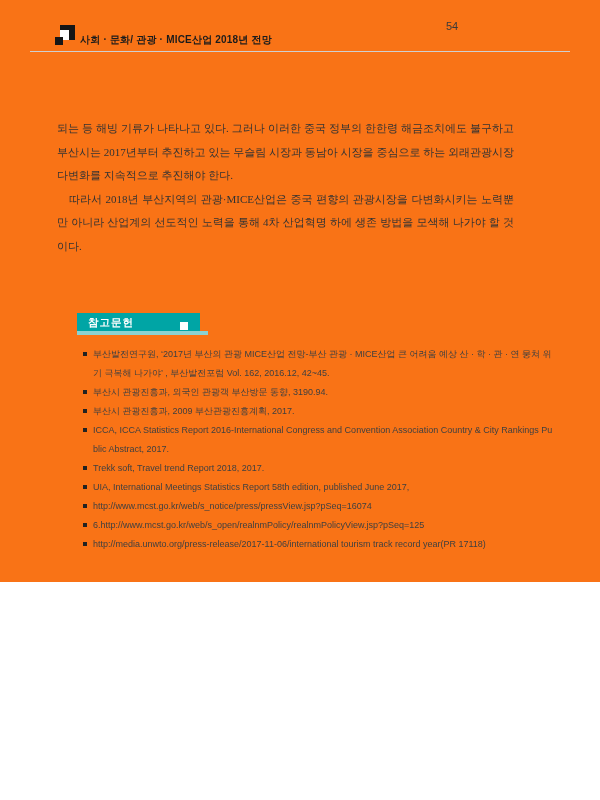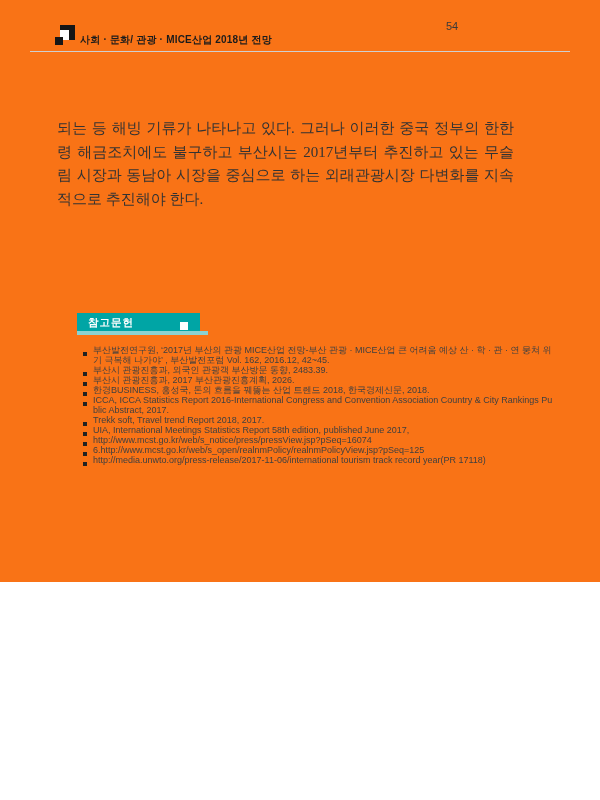--- a/index.html
+++ b/index.html
@@ -13,35 +13,35 @@
   .corner-icon .hole{position:absolute;left:5px;top:5px;width:9px;height:10px;background:#ffffff;}
   .corner-icon .small{position:absolute;left:0;top:12px;width:8px;height:8px;background:#161616;}
   .header-title{position:absolute;left:80px;top:33px;font-size:10px;font-weight:bold;
         letter-spacing:0.2px;color:#1c1c1c;white-space:nowrap;}
   .page-number{position:absolute;left:446px;top:20px;font-size:11px;color:#3a3a3a;}
   .header-rule{position:absolute;left:30px;top:51px;width:540px;height:0;
         border:none;border-top:1px solid #cfcfcf;margin:0;}
 
   
   .body-text{position:absolute;left:57px;top:117px;width:457px;
-        font-family:"Liberation Serif", serif;font-size:15px;line-height:23.5px;
+        font-family:"Liberation Serif", serif;font-size:11px;line-height:23.5px;
         color:#333333;text-align:justify;}
   .body-text p{margin:0;}
   .body-text p.indent{text-indent:12px;}
 
   
   .ref-label{position:absolute;left:77px;top:313px;width:123px;height:18px;}
   .ref-label .label-text{position:absolute;left:11px;top:3px;font-size:10.5px;
         font-weight:bold;color:#ffffff;letter-spacing:1px;}
   .ref-label .light-strip{position:absolute;left:0;top:18px;width:131px;height:4px;}
   .ref-label .white-sq{position:absolute;right:12px;top:9px;width:8px;height:8px;background:#ffffff;}
 
   
   .refs{position:absolute;left:83px;top:345px;width:474px;margin:0;padding:0;list-style:none;
-        font-size:9px;line-height:10px;color:#404040;}
+        font-size:9px;line-height:19px;color:#404040;}
   .refs li{display:flex;margin:0;}
   .refs .bullet{flex:0 0 10px;position:relative;}
   .refs .bullet::before{content:"";position:absolute;left:0;top:7px;width:4px;height:4px;background:#222222;}
   .refs .ref-text{flex:1 1 auto;word-break:break-all;}
 </style>
 </head>
 <body>
 
 <div class="page">
 
@@ -51,44 +51,41 @@
         <i class="hole"></i>
         <i class="small"></i>
     </span>
     <span class="header-title">사회 · 문화/ 관광 · MICE산업 2018년 전망</span>
     <span class="page-number">54</span>
   </header>
   <hr class="header-rule">
 
   <main class="body-text">
     <p>되는 등 해빙 기류가 나타나고 있다. 그러나 이러한 중국 정부의 한한령 해금조치에도 불구하고 부산시는 2017년부터 추진하고 있는 무슬림 시장과 동남아 시장을 중심으로 하는 외래관광시장 다변화를 지속적으로 추진해야 한다.</p>
+    <p class="indent">따라서 2018년 부산지역의 관광·MICE산업은 중국 편향의 관광시장을 다변화시키는 노력뿐만 아니라 산업계의 선도적인 노력을 통해 4차 산업혁명 하에 생존 방법을 모색해 나가야 할 것이다.</p>
   </main>
 
   <div class="ref-label" style="background: rgb(0, 165, 165);">
     <span class="label-text">참고문헌</span>
     <span class="light-strip" style="background: rgb(139, 210, 210);"></span>
     <span class="white-sq"></span>
   </div>
 
   <ul class="refs">
       <li>
       <span class="bullet"></span>
       <span class="ref-text">부산발전연구원, ‘2017년 부산의 관광 MICE산업 전망-부산 관광 · MICE산업 큰 어려움 예상 산 · 학 · 관 · 연 뭉쳐 위기 극복해 나가야’ , 부산발전포럼 Vol. 162, 2016.12, 42~45.</span>
     </li>
       <li>
       <span class="bullet"></span>
-      <span class="ref-text">부산시 관광진흥과, 외국인 관광객 부산방문 동향, 2483.39.</span>
+      <span class="ref-text">부산시 관광진흥과, 외국인 관광객 부산방문 동향, 3190.94.</span>
     </li>
       <li>
       <span class="bullet"></span>
-      <span class="ref-text">부산시 관광진흥과, 2017 부산관광진흥계획, 2026.</span>
-    </li>
-      <li>
-      <span class="bullet"></span>
-      <span class="ref-text">한경BUSINESS, 홍성국, 돈의 흐름을 꿰뚫는 산업 트렌드 2018, 한국경제신문, 2018.</span>
+      <span class="ref-text">부산시 관광진흥과, 2009 부산관광진흥계획, 2017.</span>
     </li>
       <li>
       <span class="bullet"></span>
       <span class="ref-text">ICCA, ICCA Statistics Report 2016-International Congress and Convention Association Country &amp; City Rankings Public Abstract, 2017.</span>
     </li>
       <li>
       <span class="bullet"></span>
       <span class="ref-text">Trekk soft,  Travel trend Report 2018, 2017.</span>
     </li>
       <li>

